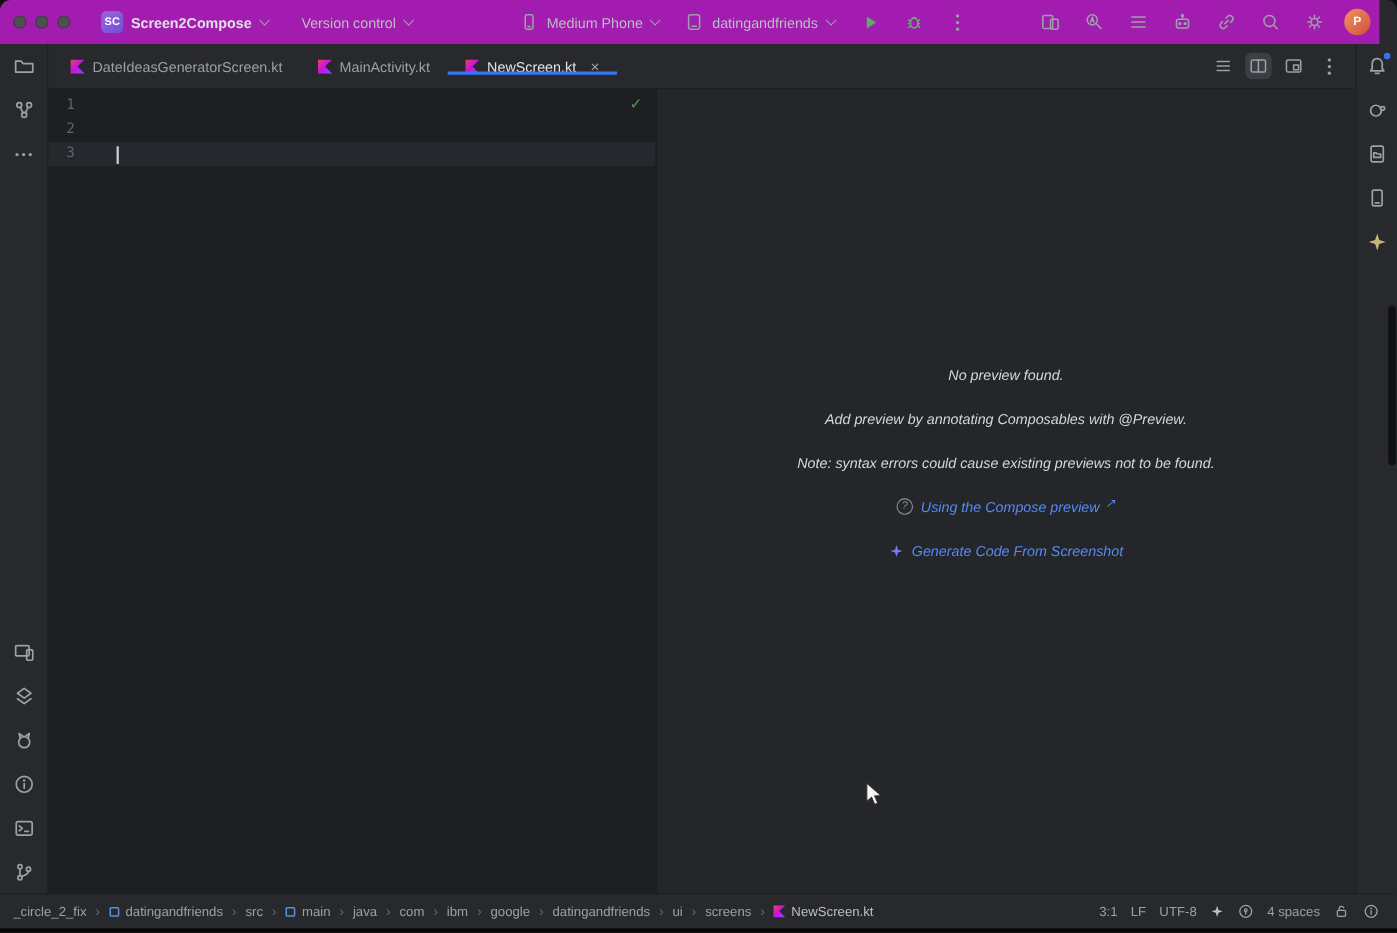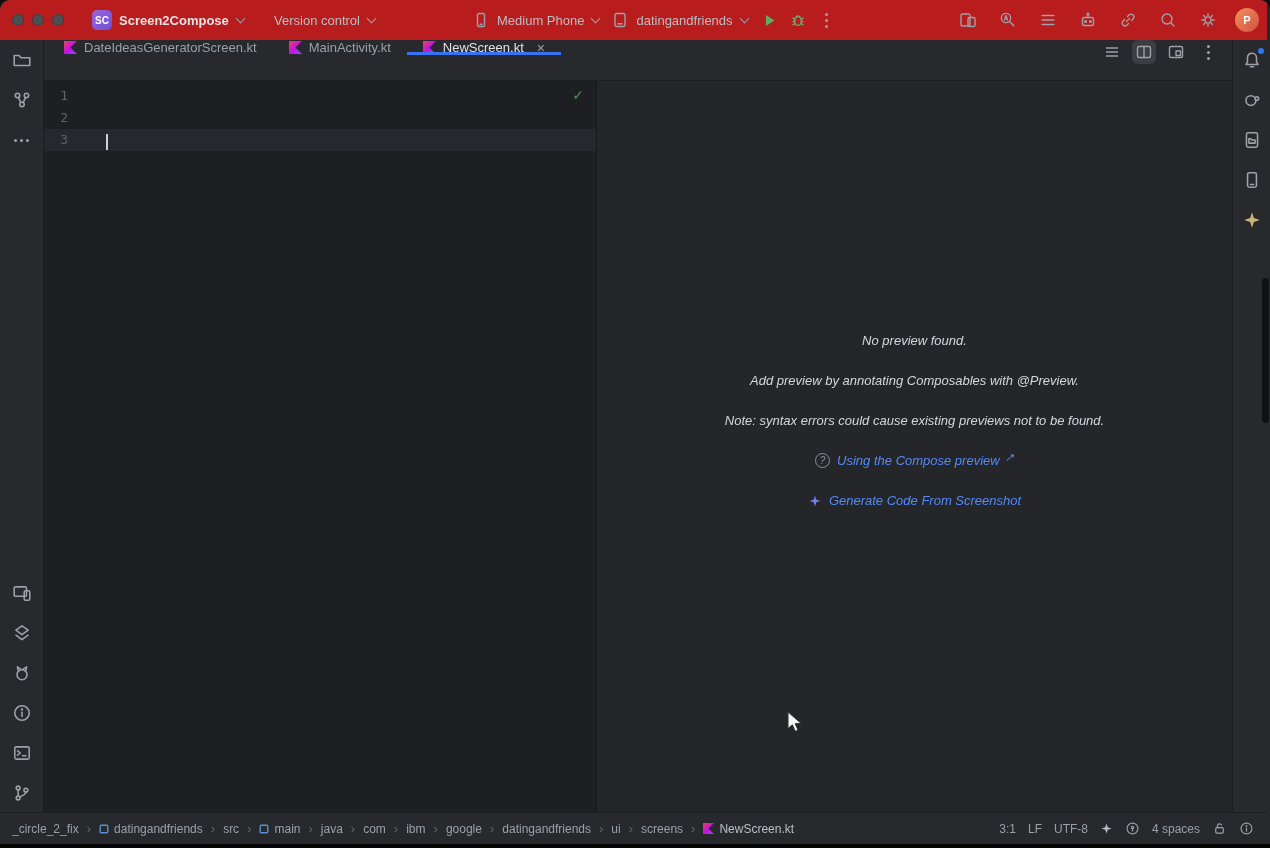--- a/index.html
+++ b/index.html
@@ -2,52 +2,52 @@
 <html><head>
 <meta charset="utf-8">
 <style>
   * { margin:0; padding:0; box-sizing:border-box; }
   html,body { width:1270px; height:848px; background:#101113; overflow:hidden;
     font-family:"Liberation Sans", sans-serif; font-size:13px; color:#bcbec4; }
   .window { position:relative; width:1270px; height:848px; background:#28292c;
     border-radius:10px 10px 0 0; overflow:hidden; }
 
   
-  .titlebar { position:absolute; top:0; left:0; right:3px; height:40px; background:#b91c1c; }
+  .titlebar { position:absolute; top:0; left:0; right:16px; height:40px; background:#a21caf; }
   .traffic { position:absolute; left:12px; top:14px; display:flex; gap:8px; }
   .tl { width:12px; height:12px; border-radius:50%; background:#4e4f53; border:1px solid #3c3d40; }
   .tb-group { display:flex; align-items:center; gap:7px; height:26px; padding:0 4px; border-radius:6px; cursor:default; }
   .project-widget { position:absolute; left:88px; top:7px; }
   .project-badge { width:20px; height:20px; border-radius:5px; background:linear-gradient(135deg,#9a63dd,#6f51d6);
     color:#fff; font-size:10px; font-weight:bold; display:flex; align-items:center; justify-content:center; }
   .proj-name { color:#dfe1e5; font-weight:600; }
   .vc-widget { position:absolute; left:270px; top:7px; }
   .chev { width:7px; height:7px; border-right:1.5px solid #9da0a8; border-bottom:1.5px solid #9da0a8;
     transform:rotate(45deg); margin:-3px 1px 0 1px; }
-  .tb-center { position:absolute; left:468px; top:7px; display:flex; align-items:center; gap:3px; }
+  .tb-center { position:absolute; left:468px; top:7px; display:flex; align-items:center; gap:14px; }
   .tb-right { position:absolute; right:8px; top:7px; display:flex; align-items:center; gap:14px; }
   .icon-btn { width:26px; height:26px; border-radius:6px; display:flex; align-items:center; justify-content:center; }
   .dots-v { display:flex; flex-direction:column; gap:3px; }
   .dots-v i, .dots-h i { width:3px; height:3px; border-radius:50%; background:#9da0a8; display:block; }
   .dots-h { display:flex; gap:3px; }
   .avatar { width:24px; height:24px; border-radius:50%; background:linear-gradient(135deg,#f2935a,#d14f43);
     color:#fff; font-size:11px; font-weight:bold; display:flex; align-items:center; justify-content:center; }
 
   
   .left-stripe { position:absolute; top:40px; left:0; width:44px; bottom:36px; background:#28292c;
     border-right:1px solid #1d1e21; display:flex; flex-direction:column; align-items:center; padding:6px 0 5px; gap:12px; }
   .right-stripe { position:absolute; top:40px; right:0; width:38px; bottom:36px; background:#28292c;
     border-left:1px solid #1d1e21; display:flex; flex-direction:column; align-items:center; padding:6px 0 5px; gap:12px; }
   .stripe-btn { width:28px; height:28px; border-radius:6px; display:flex; align-items:center; justify-content:center; position:relative; flex:none; }
   .spacer { margin-top:auto; }
   .badge-dot { position:absolute; top:2px; right:2px; width:6px; height:6px; border-radius:50%; background:#3574f0; }
 
   
   .center { position:absolute; top:40px; left:44px; right:38px; bottom:36px; }
-  .tabbar { height:41px; background:#28292c; border-bottom:1px solid #1d1e21; display:flex; align-items:flex-start; padding-left:4px; }
+  .tabbar { height:41px; background:#28292c; border-bottom:1px solid #1d1e21; display:flex; align-items:center; padding-left:4px; }
   .tab { position:relative; display:flex; align-items:center; padding:0 16px; gap:7px; color:#9aa0a8; }
   .tab.active { color:#dfe1e5; }
   .tab.active::after { content:""; position:absolute; left:0; right:0; bottom:0; height:3px; background:#3574f0; }
   .tab-close { font-size:14px; color:#9da0a8; margin-left:6px; line-height:1; }
   .tab-actions { margin-left:auto; display:flex; align-items:center; gap:8px; padding-right:12px; }
   .tab-actions .icon-btn { width:24px; height:24px; }
   .icon-btn.selected { background:#3c3e43; }
 
   .editor-row { position:absolute; top:41px; left:0; right:0; bottom:0; display:flex; }
   .editor { width:552px; background:#1e1f22; position:relative; padding-top:4px;

